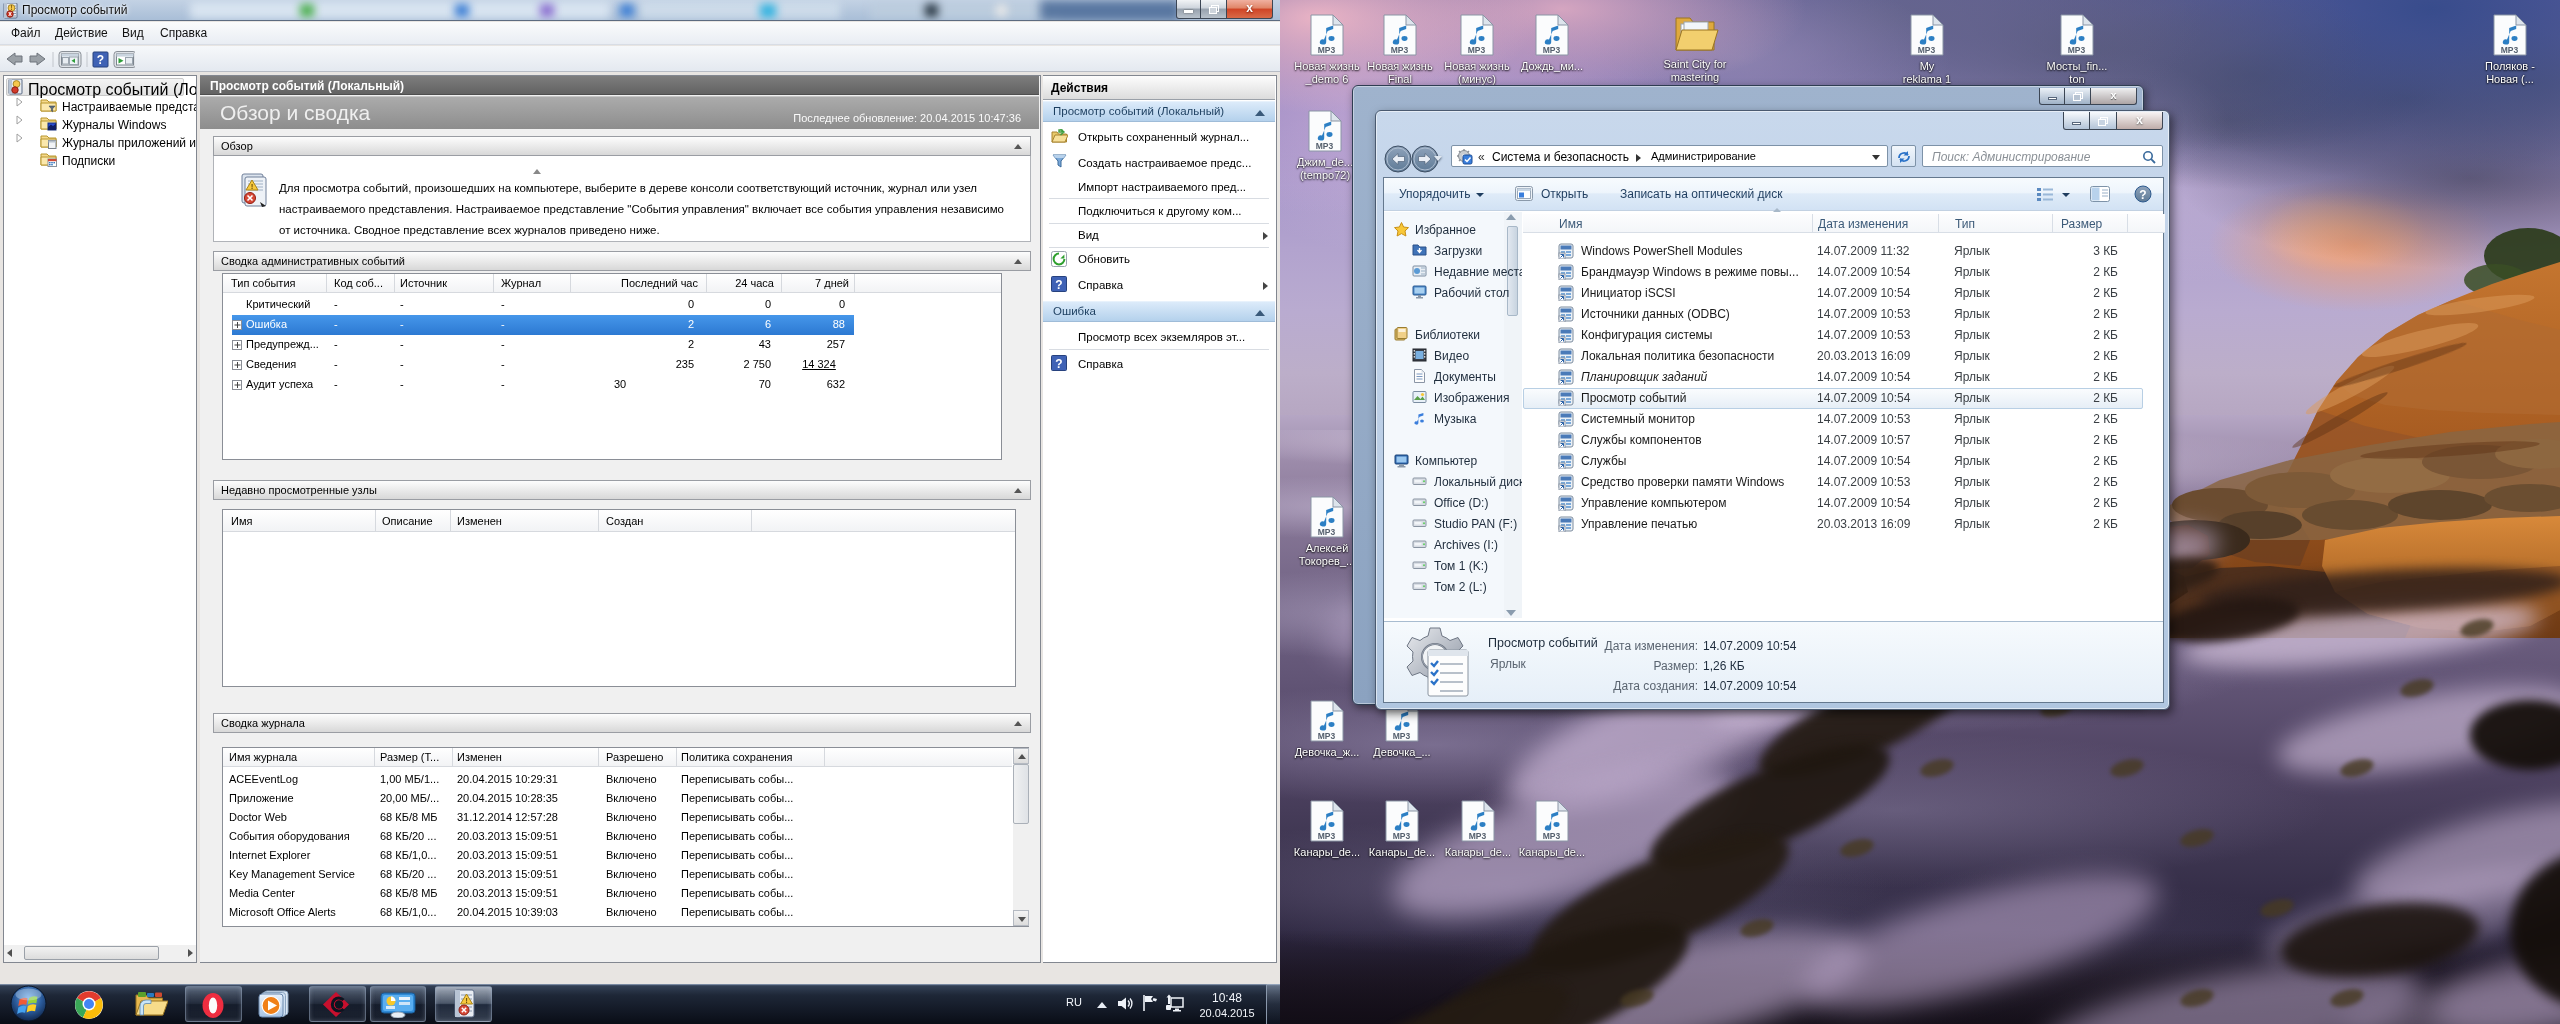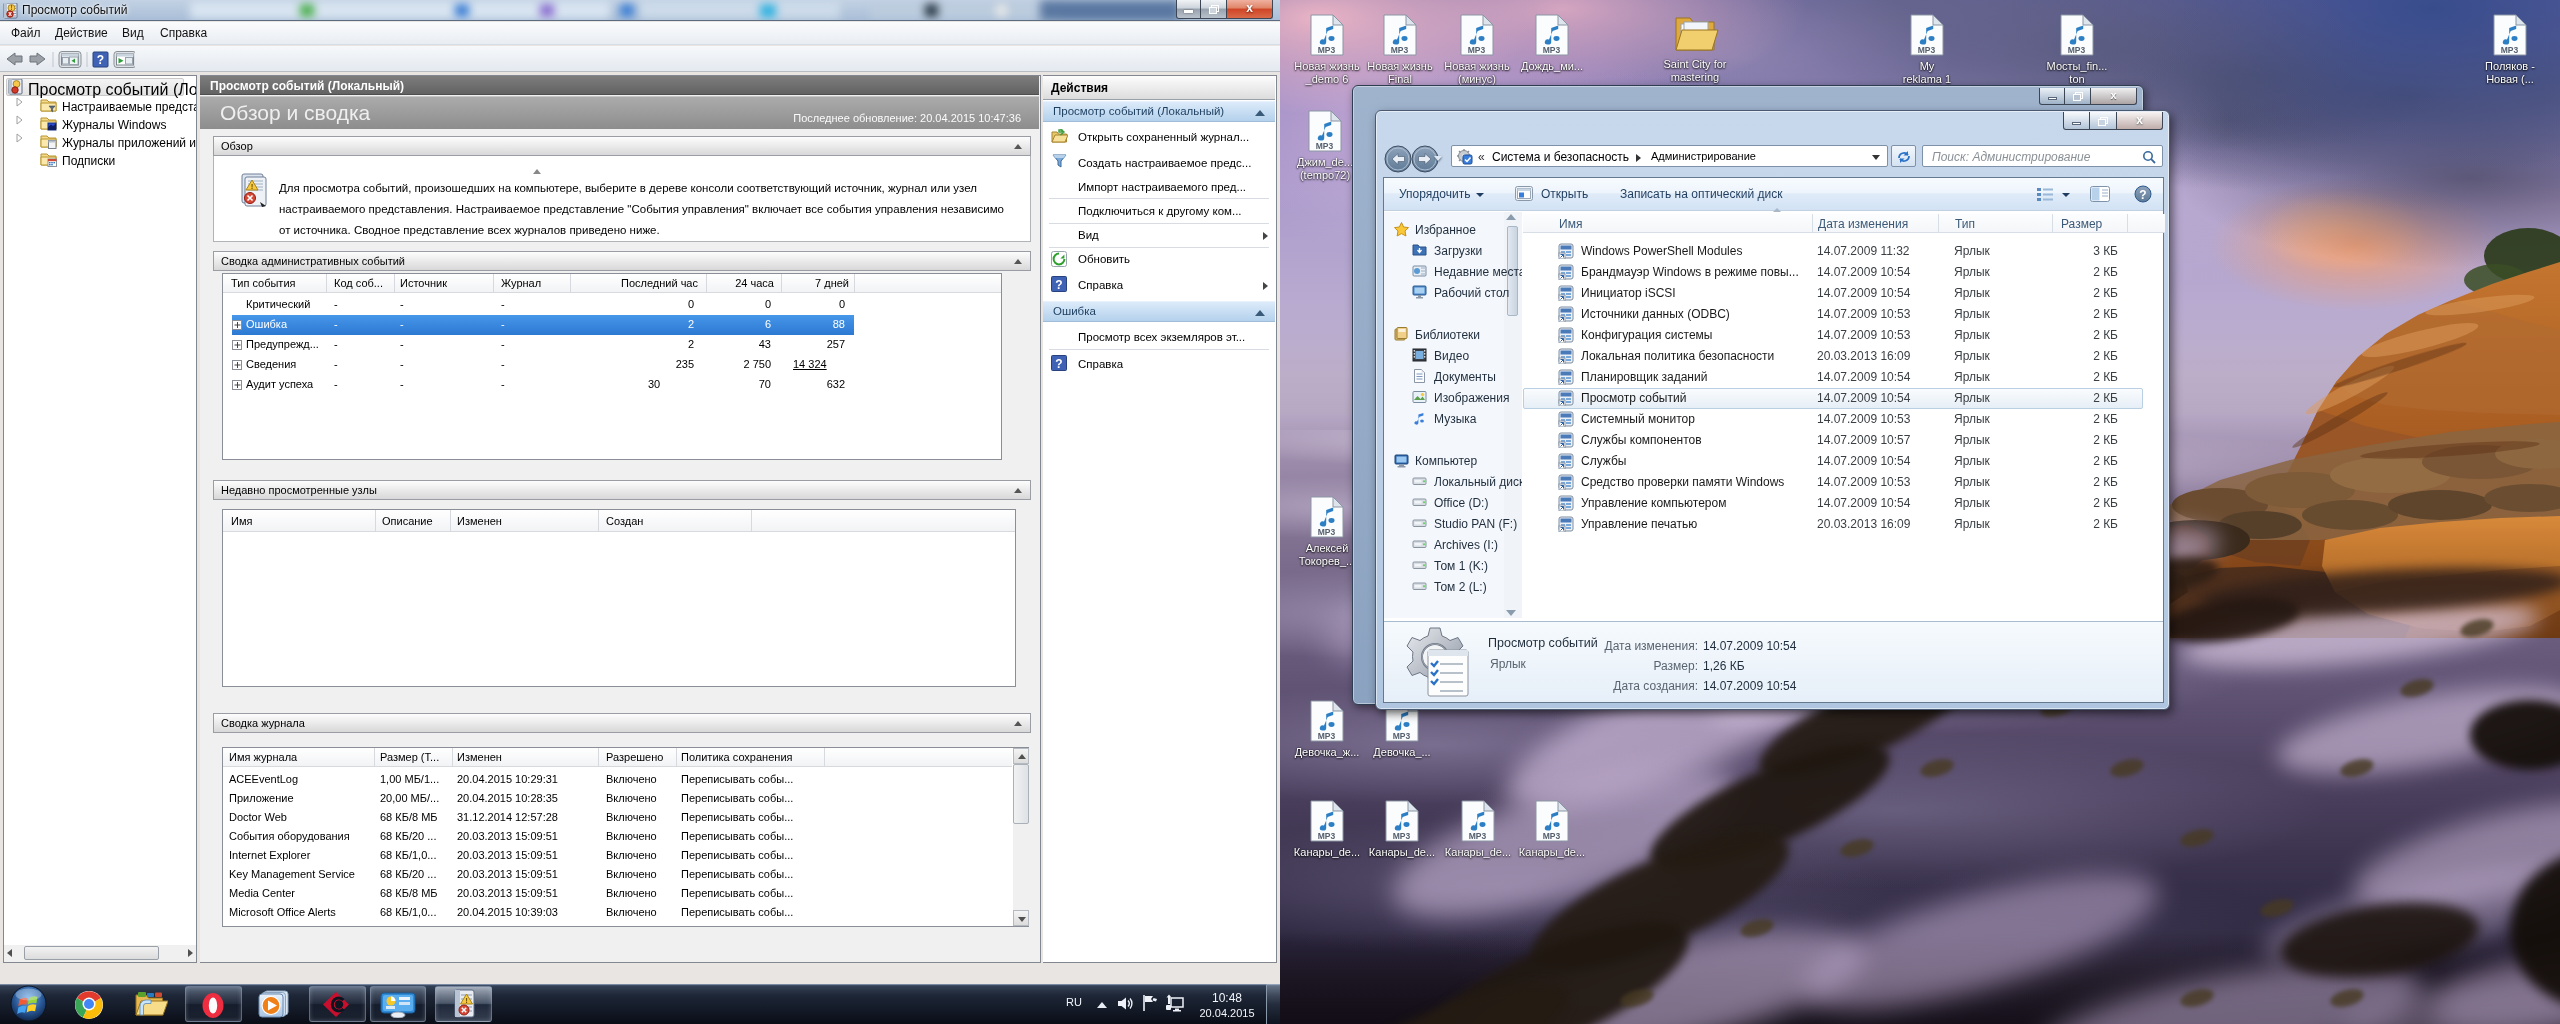--- a/index.html
+++ b/index.html
@@ -251,28 +251,28 @@
           <span class="abs" style="left:490px;top:3px;width:58px;text-align:right;">43</span>
           <span class="abs" style="left:570px;top:3px;width:52px;text-align:right;">257</span>
         </div>
       <div class="abs" style="left:0px;top:81px;width:778px;height:20px;">
           <span class="abs" style="left:23px;top:3px;">Сведения</span>
           <span class="abs" style="left:111px;top:3px;">-</span>
           <span class="abs" style="left:177px;top:3px;">-</span>
           <span class="abs" style="left:278px;top:3px;">-</span>
           <span class="abs" style="left:391px;top:3px;width:80px;text-align:right;">235</span>
           <span class="abs" style="left:490px;top:3px;width:58px;text-align:right;">2 750</span>
-          <span class="abs" style="left:570px;top:3px;width:52px;text-align:left;text-decoration:underline;">14 324</span>
+          <span class="abs" style="left:570px;top:3px;width:52px;text-align:center;text-decoration:underline;">14 324</span>
         </div>
       <div class="abs" style="left:0px;top:101px;width:778px;height:20px;">
           <span class="abs" style="left:23px;top:3px;">Аудит успеха</span>
           <span class="abs" style="left:111px;top:3px;">-</span>
           <span class="abs" style="left:177px;top:3px;">-</span>
           <span class="abs" style="left:278px;top:3px;">-</span>
-          <span class="abs" style="left:391px;top:3px;width:80px;text-align:center;">30</span>
+          <span class="abs" style="left:391px;top:3px;width:80px;text-align:left;">30</span>
           <span class="abs" style="left:490px;top:3px;width:58px;text-align:right;">70</span>
           <span class="abs" style="left:570px;top:3px;width:52px;text-align:right;">632</span>
         </div>
       <svg class="abs" style="left:9px;top:46px;" width="11" height="120" viewBox="0 0 11 120">
           <g fill="#fff" stroke="#8a8e96">
             <rect x="0.5" y="0.5" width="9" height="9"></rect>
             <rect x="0.5" y="20.5" width="9" height="9"></rect>
             <rect x="0.5" y="40.5" width="9" height="9"></rect>
             <rect x="0.5" y="60.5" width="9" height="9"></rect>
           </g>
@@ -1049,21 +1049,21 @@
               <rect x="2.5" y="2.5" width="11" height="4" fill="#4a7ab8"></rect>
               <g fill="#7aa8d8">
                 <rect x="3" y="8" width="4" height="2"></rect>
                 <rect x="8" y="8" width="5" height="2"></rect>
                 <rect x="3" y="11" width="4" height="2"></rect>
                 <rect x="8" y="11" width="5" height="2"></rect>
               </g>
               <rect x="1" y="10" width="6" height="6" fill="#fff" stroke="#8a95a5"></rect>
               <path d="M2.5 14.5 l3-3 m0 3 v-3 h-3" stroke="#2a62a8" fill="none"></path>
             </svg>
-            <span class="abs" style="left:58px;top:3px;color:#1a1a1a;">Планировщик заданий</span>
+            <span class="abs" style="left:58px;top:3px;color:#1a1a1a;font-style:italic;">Планировщик заданий</span>
             <span class="abs" style="left:294px;top:3px;color:#3a3f44;">14.07.2009 10:54</span>
             <span class="abs" style="left:431px;top:3px;color:#3a3f44;">Ярлык</span>
             <span class="abs" style="left:535px;top:3px;width:60px;text-align:right;color:#3a3f44;">2 КБ</span>
           </div>
         <div class="abs" style="left:0;top:147px;width:642px;height:21px;">
             <div class="abs" style="left:0;top:0;width:620px;height:21px;background:linear-gradient(#fafcfe,#e6eef6);border:1px solid #b8cfe4;border-radius:2px;"></div>
             <svg class="abs" style="left:35px;top:2px;" width="16" height="16" viewBox="0 0 16 16">
               <rect x="1" y="1" width="14" height="14" rx="2" fill="#eaf0f6" stroke="#7d8c9e"></rect>
               <rect x="2.5" y="2.5" width="11" height="4" fill="#4a7ab8"></rect>
               <g fill="#7aa8d8">

